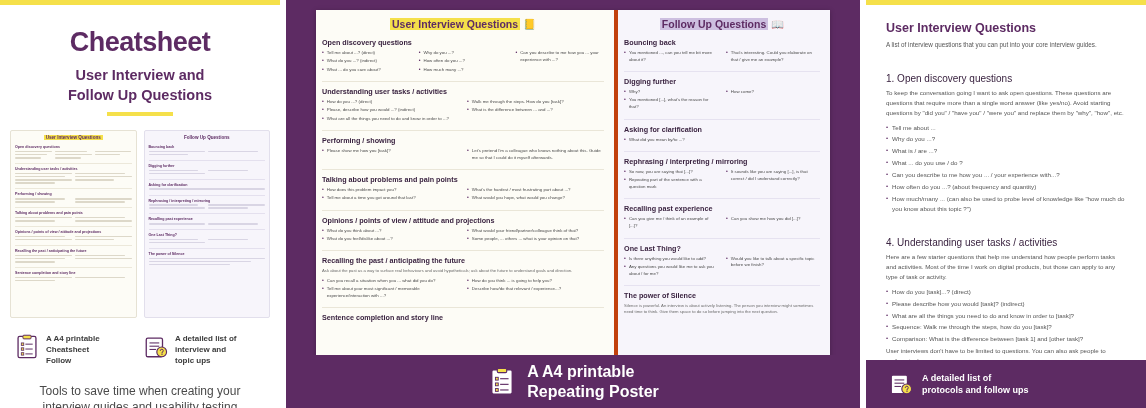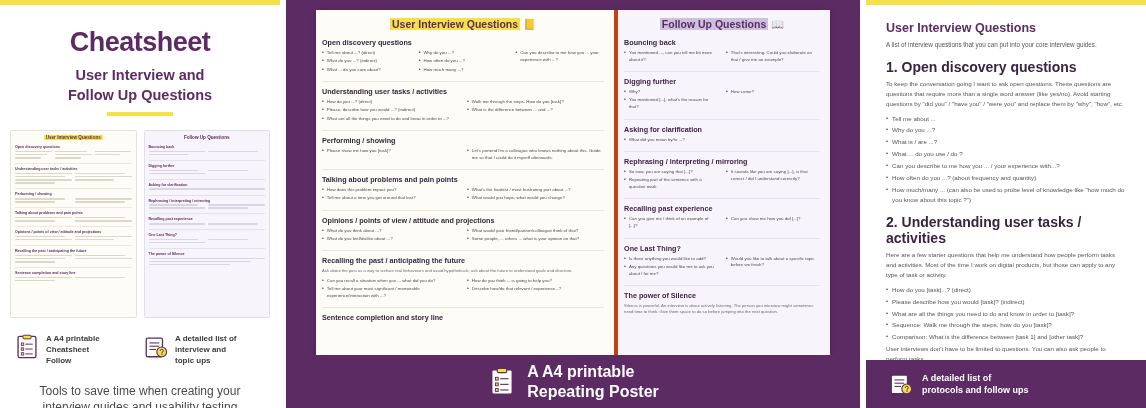--- a/index.html
+++ b/index.html
@@ -131,21 +131,21 @@
     position:relative;
     width:280px;height:408px;
     background:#ffffff;
     border-top:5px solid #f5e04a;
     box-sizing:border-box;
     overflow:hidden;
   }
   .p3-body{padding:16px 20px 0 20px;}
   .p3-title{font-size:12.5px;font-weight:bold;color:#5d2b63;margin-bottom:5px;}
   .p3-intro{font-size:6.3px;color:#555;line-height:1.55;margin-bottom:8px;}
-  .p3-h{font-size:14px;font-weight:bold;color:#3a2340;margin:9px 0 4px 0;}
+  .p3-h{font-size:10px;font-weight:normal;color:#3a2340;margin:23px 0 4px 0;}
   .p3-p{font-size:6.2px;color:#555;line-height:1.6;margin-bottom:5px;}
   .p3-li{font-size:6.2px;color:#555;line-height:1.6;margin-bottom:2px;display:flex;gap:4px;}
   .p3-li .dot{color:#5d2b63;font-size:6px;line-height:1.6;}
   .p3-banner{
     position:absolute;left:0;bottom:0;width:280px;height:48px;background:#5d2b63;
     display:flex;align-items:center;gap:8px;padding-left:22px;box-sizing:border-box;
   }
   .p3-banner-txt{color:#fff;font-size:9px;font-weight:bold;line-height:1.35;}
   .ico-svg{display:block;}
 </style>
@@ -758,21 +758,21 @@
             <span class="dot">•</span>
             <span>How often do you ...? (about frequency and quantity)</span>
           </div>
         <div class="p3-li">
             <span class="dot">•</span>
             <span>How much/many ... (can also be used to probe level of knowledge like "how much do you know about this topic ?")</span>
           </div>
       </div>
 
       <div>
-        <div class="p3-h">2. Understanding user tasks / activities</div>
+        <div class="p3-h">4. Understanding user tasks / activities</div>
         <div class="p3-p">Here are a few starter questions that help me understand how people perform tasks and activities. Most of the time I work on digital products, but those can apply to any type of task or activity.</div>
         <div class="p3-li">
             <span class="dot">•</span>
             <span>How do you [task]...? (direct)</span>
           </div>
         <div class="p3-li">
             <span class="dot">•</span>
             <span>Please describe how you would [task]? (indirect)</span>
           </div>
         <div class="p3-li">

